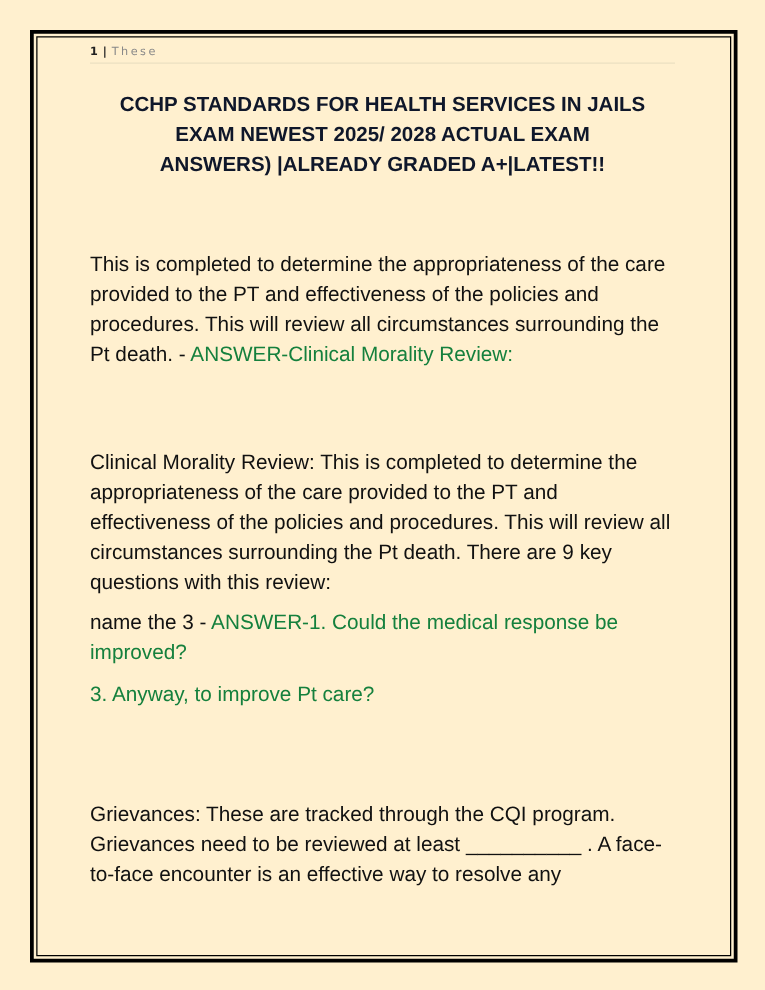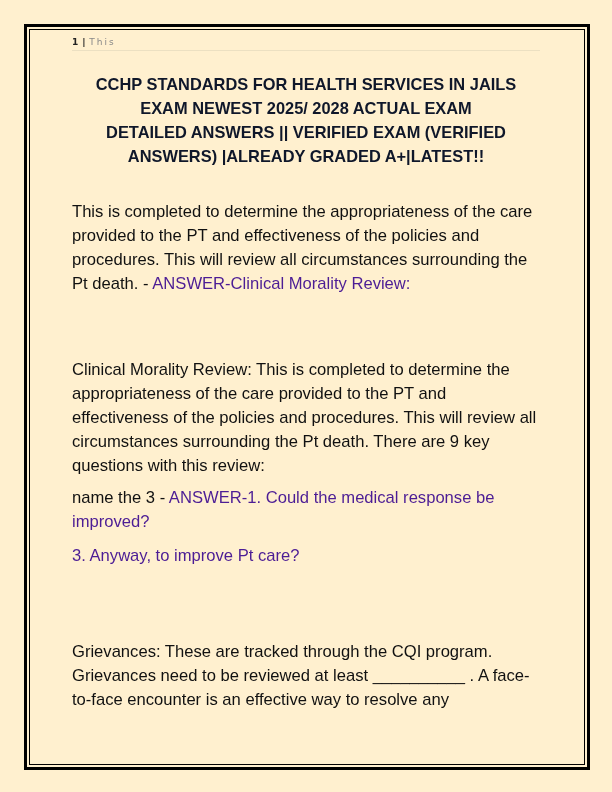--- a/index.html
+++ b/index.html
@@ -58,39 +58,38 @@
       line-height: 24px;
     }
     .body {
       position: absolute;
       left: 72px;
       width: 470px;
       font-size: 16.6px;
       line-height: 24px;
       color: #111;
     }
-    .red { color: #4c1d95; }
+    .red { color: #15803d; }
     p { margin: 0; }
   </style>
 </head>
 <body>
 
 <div class="page-border-outer"></div>
 <div class="page-border-inner"></div>
 
 <div class="header">
   <span class="num">1</span>
   <span class="sep">|</span>
-  <span class="word">This</span>
+  <span class="word">These</span>
 </div>
 
 <div class="title">
   <div>CCHP STANDARDS FOR HEALTH SERVICES IN JAILS</div>
   <div>EXAM NEWEST 2025/ 2028 ACTUAL EXAM</div>
-  <div>DETAILED ANSWERS || VERIFIED EXAM (VERIFIED</div>
   <div>ANSWERS) |ALREADY GRADED A+|LATEST!!</div>
 </div>
 
 <div class="body" style="top:200px;">
   <p>
     <span>This is completed to determine the appropriateness of the care provided to the PT and effectiveness of the policies and procedures. This will review all circumstances surrounding the Pt death. - </span><span class="red">ANSWER-Clinical Morality Review:</span>
   </p>
 </div>
 
 <div class="body" style="top:358px;">

